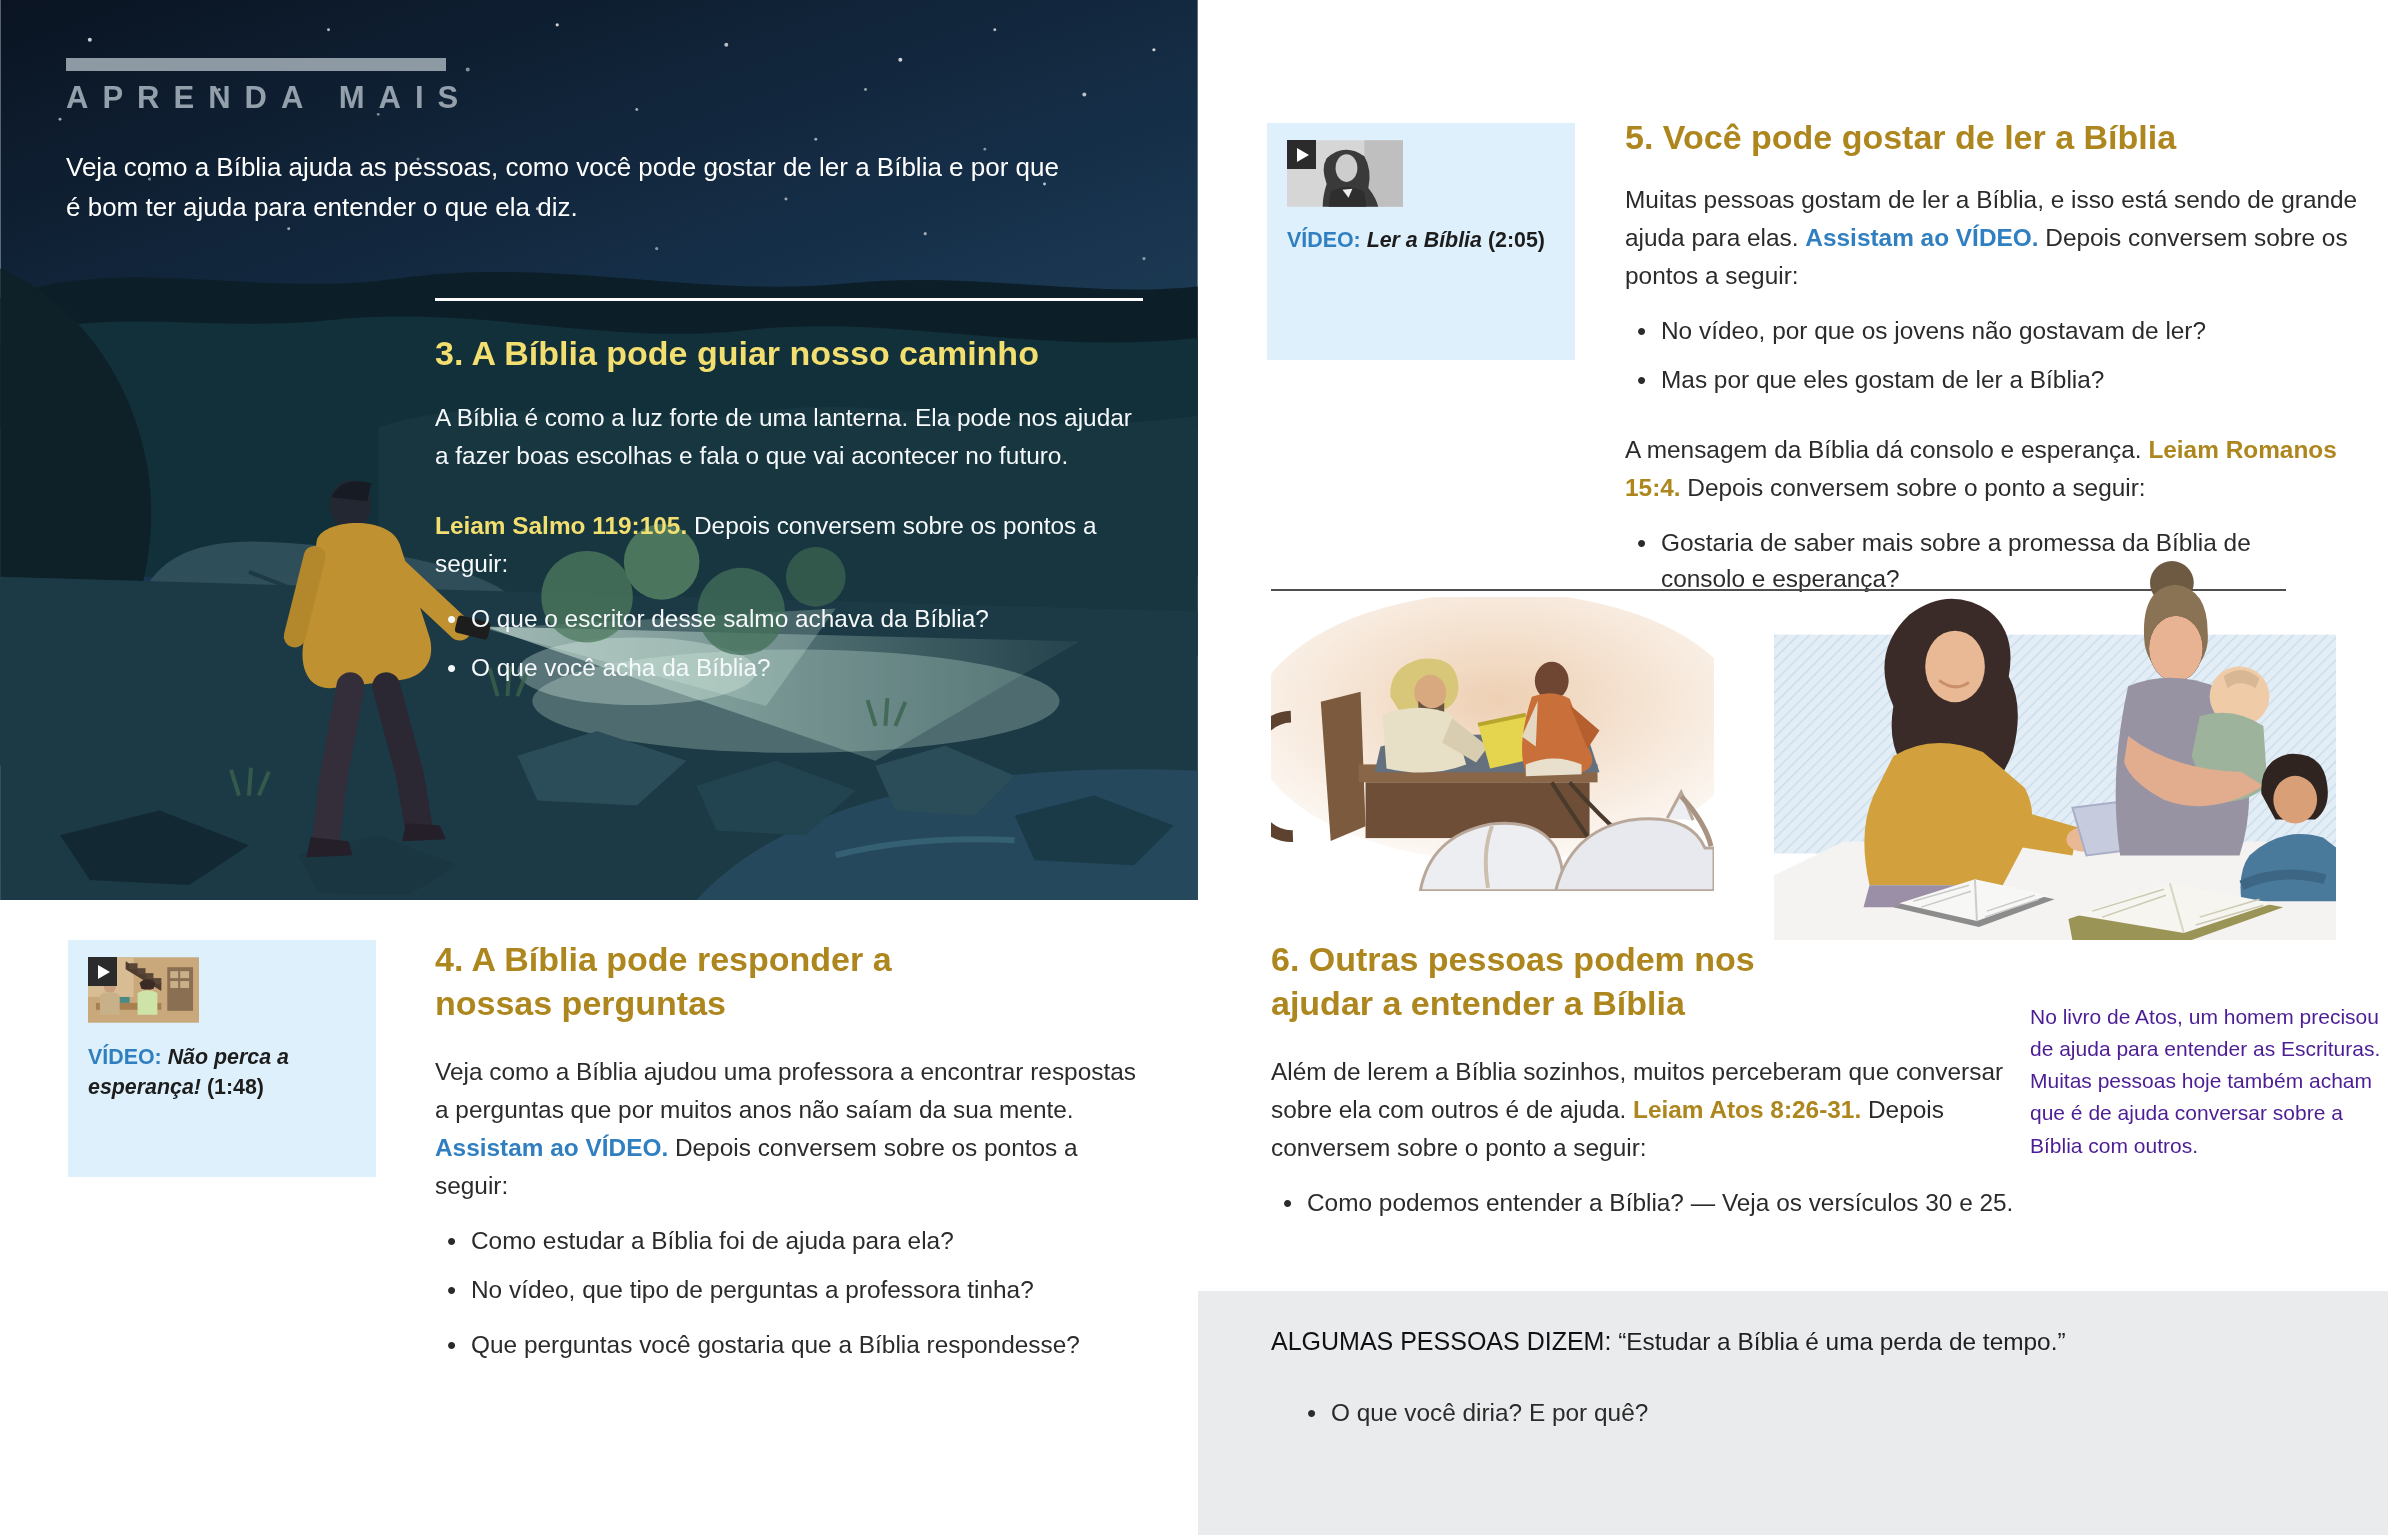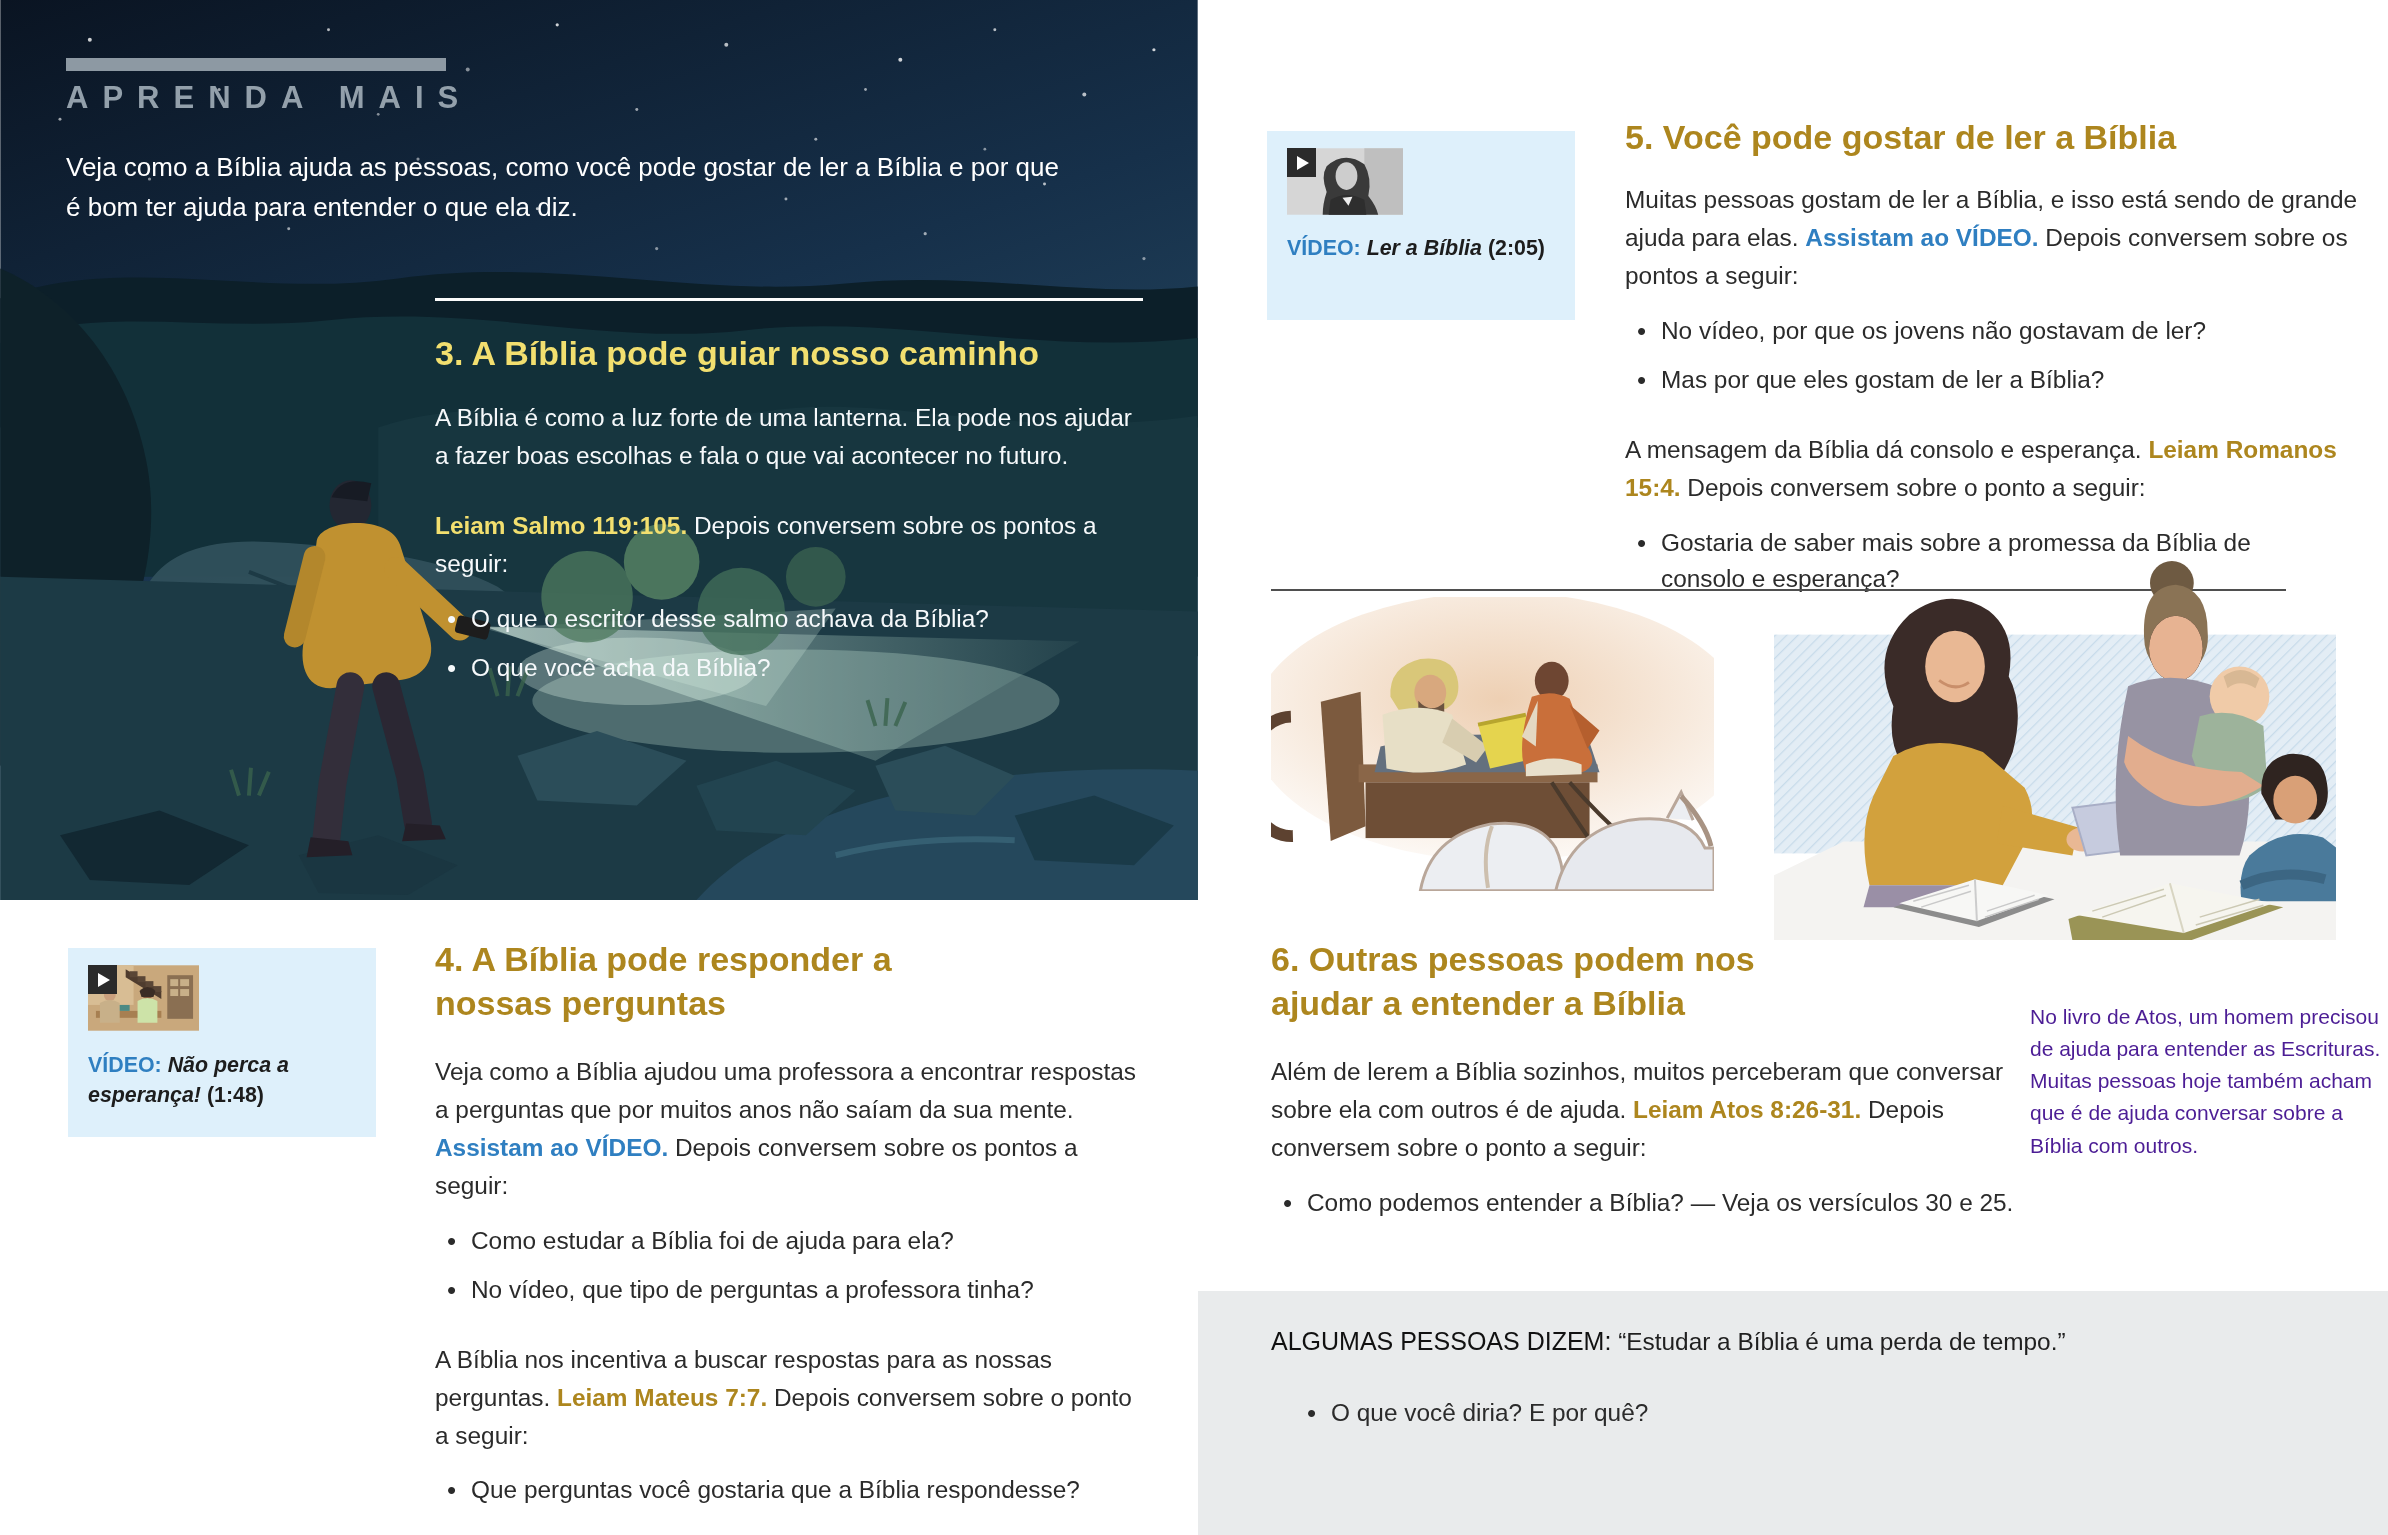--- a/index.html
+++ b/index.html
@@ -26,21 +26,21 @@
   .sec3 .body-text{color:#f6f9fb;}
   .scripture{color:#ad861e;font-weight:bold;}
   .video-link{color:#2f7fc1;font-weight:bold;cursor:pointer;}
   .bullet-list{list-style:none;margin:18px 0 0 0;padding:0;}
   .bullet-list li{position:relative;padding-left:36px;margin-bottom:13px;font-size:24.4px;
     line-height:1.5;color:#2b2b2b;}
   .sec3 .bullet-list li{color:#f6f9fb;}
   .bullet-list li::before{content:"\2022";position:absolute;left:12px;top:-1px;font-size:26px;}
   .para-gap{margin-top:32px;}
   
-  .video-box{position:absolute;width:308px;height:189px;background:#def0fb;cursor:pointer;margin-top:8px;}
+  .video-box{position:absolute;width:308px;height:237px;background:#def0fb;cursor:pointer;}
   .video-thumb{position:absolute;left:20px;top:17px;width:116px;height:67px;}
   .video-thumb svg{display:block;}
   .play-btn{position:absolute;left:0;top:0;width:29px;height:29px;background:#2b2b2b;
     display:flex;align-items:center;justify-content:center;}
   .play-tri{width:0;height:0;border-left:12px solid #ffffff;border-top:7px solid transparent;
     border-bottom:7px solid transparent;margin-left:3px;}
   .video-caption{position:absolute;left:20px;top:103px;width:275px;font-size:21.4px;
     font-weight:bold;color:#1d1d1d;line-height:1.4;}
   .vlabel{color:#2f7fc1;}
   .vtitle{font-style:italic;}
@@ -359,21 +359,20 @@
     <div class="video-caption"><span class="vlabel">VÍDEO:</span> <span class="vtitle">Não perca a esperança!</span> <span>(1:48)</span></div>
   </div>
 
   <div class="sec4">
     <h2 class="sec-heading">4. A Bíblia pode responder a nossas perguntas</h2>
     <p class="body-text"><span>Veja como a Bíblia ajudou uma professora a encontrar respostas a perguntas que por muitos anos não saíam da sua mente. </span><span class="video-link">Assistam ao VÍDEO.</span><span> Depois conversem sobre os pontos a seguir:</span></p>
     <ul class="bullet-list">
       <li>Como estudar a Bíblia foi de ajuda para ela?</li>
       <li>No vídeo, que tipo de perguntas a professora tinha?</li>
     </ul>
-    <p class="body-text para-gap"><span>A Bíblia nos incentiva a buscar respostas para as nossas perguntas. </span><span class="scripture">Leiam Mateus 7:7.</span><span> Depois conversem sobre o ponto a seguir:</span></p>
     <ul class="bullet-list">
       <li>Que perguntas você gostaria que a Bíblia respondesse?</li>
     </ul>
   </div>
 
   <div class="sec6">
     <h2 class="sec-heading">6. Outras pessoas podem nos ajudar a entender a Bíblia</h2>
     <p class="body-text"><span>Além de lerem a Bíblia sozinhos, muitos perceberam que conversar sobre ela com outros é de ajuda. </span><span class="scripture">Leiam Atos 8:26-31.</span><span> Depois conversem sobre o ponto a seguir:</span></p>
     <ul class="bullet-list">
       <li>Como podemos entender a Bíblia? — Veja os versículos 30 e 25.</li>

